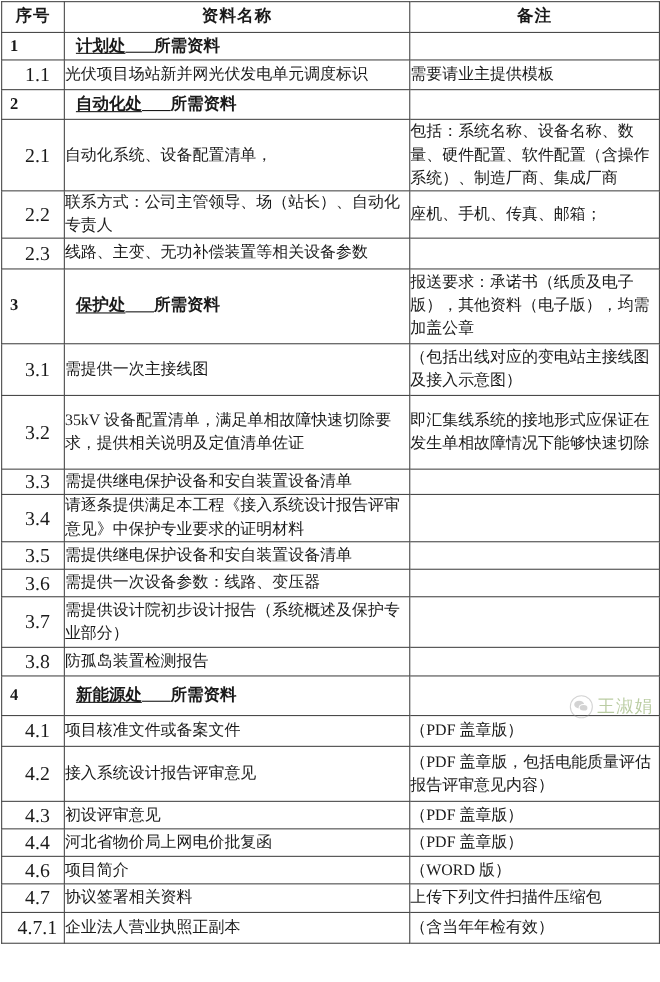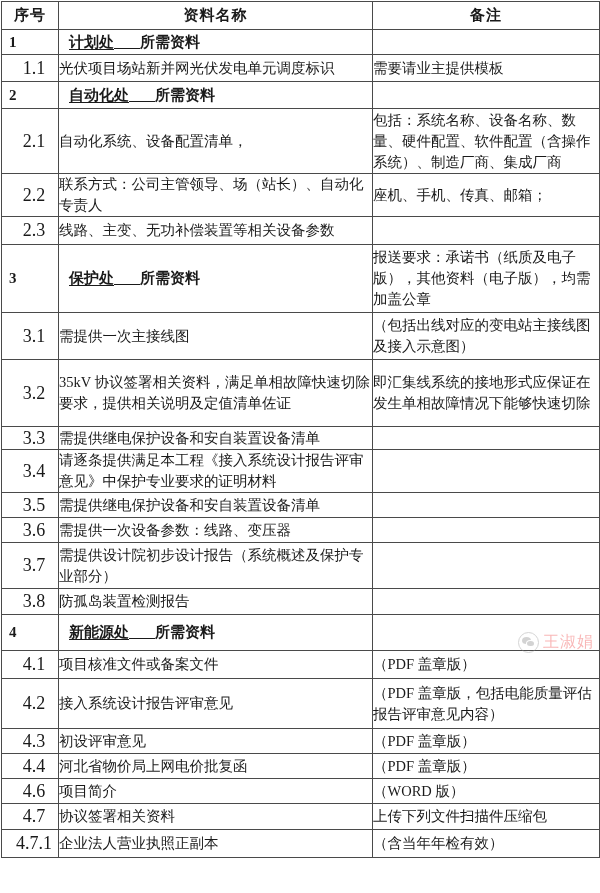--- a/index.html
+++ b/index.html
@@ -136,21 +136,21 @@
     left: 2.5px; top: 4px;
   }
   #watermark .wm-badge::after {
     width: 7px; height: 5.5px;
     left: 7.5px; top: 7.5px;
     box-shadow: 0 0 0 1px #ffffff;
   }
   #watermark .wm-name {
     font-family: "Liberation Sans", "DejaVu Sans", sans-serif;
     font-size: 16px;
-    color: #ef4444;
+    color: #4d7c0f;
     letter-spacing: 1px;
     white-space: nowrap;
   }
 </style>
 </head>
 <body>
 
 <div id="doc">
 
   <table class="sheet">
@@ -202,21 +202,21 @@
           <td class="name major"><span class="dept">保护处</span><span class="gap"></span><span class="suffix">所需资料</span></td>
           <td class="note">报送要求：承诺书（纸质及电子版），其他资料（电子版），均需加盖公章</td>
         </tr>
         <tr style="height: 47px;">
           <td class="no sub">3.1</td>
           <td class="name">需提供一次主接线图</td>
           <td class="note">（包括出线对应的变电站主接线图及接入示意图）</td>
         </tr>
         <tr style="height: 67px;">
           <td class="no sub">3.2</td>
-          <td class="name">35kV 协议签署相关资料，满足单相故障快速切除要求，提供相关说明及定值清单佐证</td>
+          <td class="name">35kV 设备配置清单，满足单相故障快速切除要求，提供相关说明及定值清单佐证</td>
           <td class="note">即汇集线系统的接地形式应保证在发生单相故障情况下能够快速切除</td>
         </tr>
         <tr style="height: 23px;">
           <td class="no sub">3.3</td>
           <td class="name">需提供继电保护设备和安自装置设备清单</td>
           <td class="note empty"></td>
         </tr>
         <tr style="height: 42px;">
           <td class="no sub">3.4</td>
           <td class="name">请逐条提供满足本工程《接入系统设计报告评审意见》中保护专业要求的证明材料</td>

